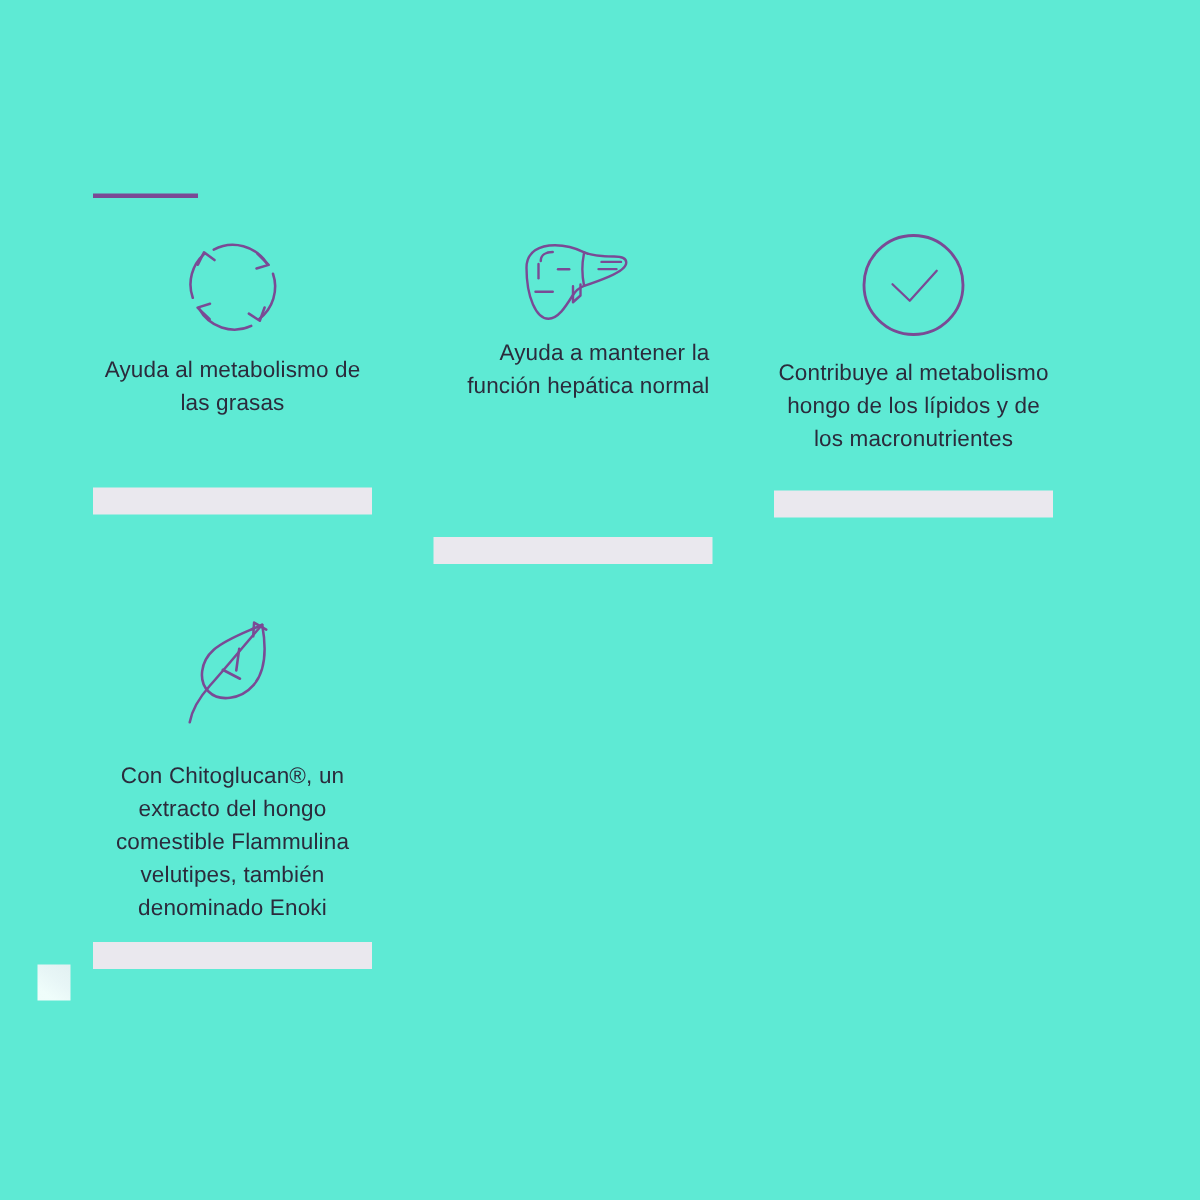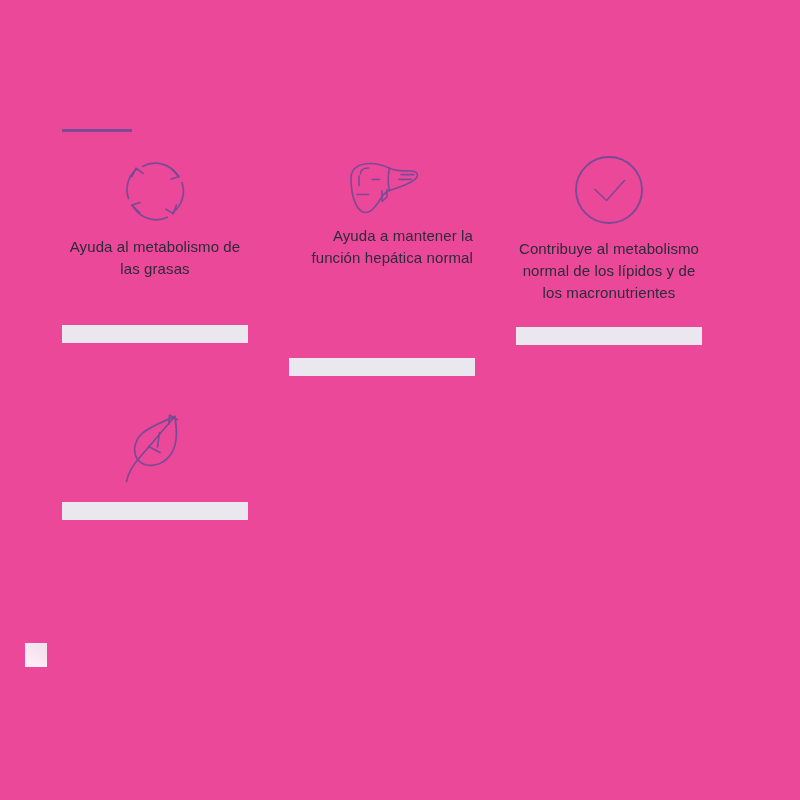--- a/index.html
+++ b/index.html
@@ -13,21 +13,21 @@
     height: 800px;
     overflow: hidden;
     font-family: "Liberation Sans", sans-serif;
     -webkit-font-smoothing: antialiased;
   }
 
   .page {
     position: relative;
     width: 800px;
     height: 800px;
-    background: #ec4899;
+    background: #5eead4;
   }
 
   
   .corner-wedge {
     position: absolute;
     left: 25px;
     top: 643px;
     width: 22px;
     height: 24px;
     background: linear-gradient(216deg, #f1f1f5 0%, #f7f7fa 42%, #ffffff 78%);
@@ -165,21 +165,21 @@
         <div class="bar"></div>
       </div>
 
       <div class="cell cell-3">
         <div class="icon-wrap">
           <svg width="72" height="72" viewBox="0 0 72 72" fill="none" stroke="#7a4a95" stroke-linecap="round" stroke-linejoin="round">
             <circle cx="36" cy="36" r="33" stroke-width="1.9"></circle>
             <path d="M22.0 35.5 L33.5 46.5 L51.5 26.5" stroke-width="1.5"></path>
           </svg>
         </div>
-        <p class="cell-text">Contribuye al metabolismo normal de los lípidos y de los macronutrientes</p>
+        <p class="cell-text">Contribuye al metabolismo hongo de los lípidos y de los macronutrientes</p>
         <div class="bar"></div>
       </div>
 
     </div>
 
     <div class="row row-two">
 
       <div class="cell cell-4">
         <div class="icon-wrap">
           <svg width="72" height="76" viewBox="0 0 72 76" fill="none" stroke="#7a4a95" stroke-width="1.7" stroke-linecap="round" stroke-linejoin="round">
@@ -187,20 +187,21 @@
                      C41.5 55.6 27.0 57.0 20.0 50.0
                      C13.0 43.0 14.6 30.0 23.5 22.2
                      C32.0 14.8 45.0 10.5 55.8 5.5 Z"></path>
             <path d="M55.8 5.5 C46.0 16.5 33.0 32.5 21.0 46.0
                      C13.5 54.5 9.0 62.0 7.5 70.5"></path>
             <path d="M49.8 13.2 L50.4 4.0 L58.5 8.8"></path>
             <path d="M40.5 21.5 L38.5 36.0"></path>
             <path d="M29.5 35.5 L41.0 41.5"></path>
           </svg>
         </div>
+        <p class="cell-text">Con Chitoglucan®, un extracto del hongo comestible Flammulina velutipes, también denominado Enoki</p>
         <div class="bar"></div>
       </div>
 
       <div class="spacer-cell"></div>
       <div class="spacer-cell"></div>
 
     </div>
 
   </div>
 

